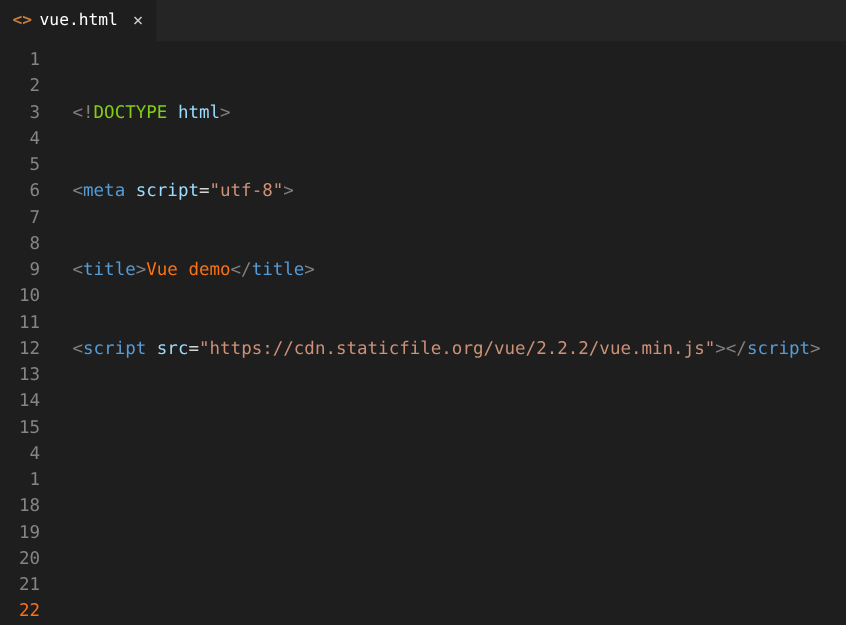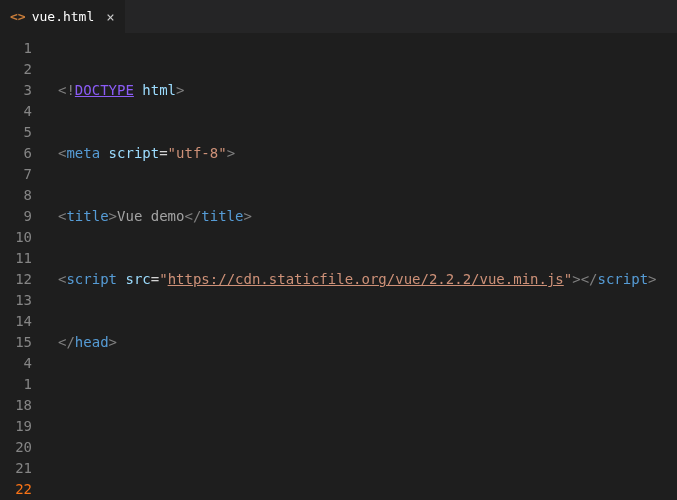--- a/index.html
+++ b/index.html
@@ -63,26 +63,26 @@
   .gutter .ln.active { color: #f97316; }
   .code {
     padding-top: 4px;
     padding-left: 10px;
     line-height: 21px;
     white-space: pre;
   }
   .code .row { height: 21px; display: block; }
   .punc { color: #808080; }
   .tagname { color: #569cd6; }
-  .doctype { color: #8b5cf6; text-decoration: underline; }
+  .doctype { color: #84cc16; }
   .attrname { color: #9cdcfe; }
   .attreq   { color: #d4d4d4; }
   .attrval  { color: #ce9178; }
-  .attrval.u { text-decoration: underline; }
-  .text     { color: #a3a3a3; }
+  .attrval.u { }
+  .text     { color: #f97316; }
 </style>
 </head>
 <body>
 
 <div class="tabbar">
   <div class="tab">
     <span class="code-icon">&lt;&gt;</span>
     <span>vue.html</span>
     <span class="close-x">×</span>
   </div>
@@ -113,21 +113,20 @@
     <span class="ln">20</span>
     <span class="ln">21</span>
     <span class="ln active">22</span>
   </div>
 
   <div class="code">
     <span class="row"><span class="punc">&lt;!</span><span class="doctype">DOCTYPE</span><span> </span><span class="attrname">html</span><span class="punc">&gt;</span></span>
     <span class="row"><span class="punc">&lt;</span><span class="tagname">meta</span><span> </span><span class="attrname">script</span><span class="attreq">=</span><span class="attrval">"utf-8"</span><span class="punc">&gt;</span></span>
     <span class="row"><span class="punc">&lt;</span><span class="tagname">title</span><span class="punc">&gt;</span><span class="text">Vue demo</span><span class="punc">&lt;/</span><span class="tagname">title</span><span class="punc">&gt;</span></span>
     <span class="row"><span class="punc">&lt;</span><span class="tagname">script</span><span> </span><span class="attrname">src</span><span class="attreq">=</span><span class="attrval">"</span><span class="attrval u">https://cdn.staticfile.org/vue/2.2.2/vue.min.js</span><span class="attrval">"</span><span class="punc">&gt;</span><span class="punc">&lt;/</span><span class="tagname">script</span><span class="punc">&gt;</span></span>
-    <span class="row"><span class="punc">&lt;/</span><span class="tagname">head</span><span class="punc">&gt;</span></span>
     
     
     
     
     
     
     
     
     
     

